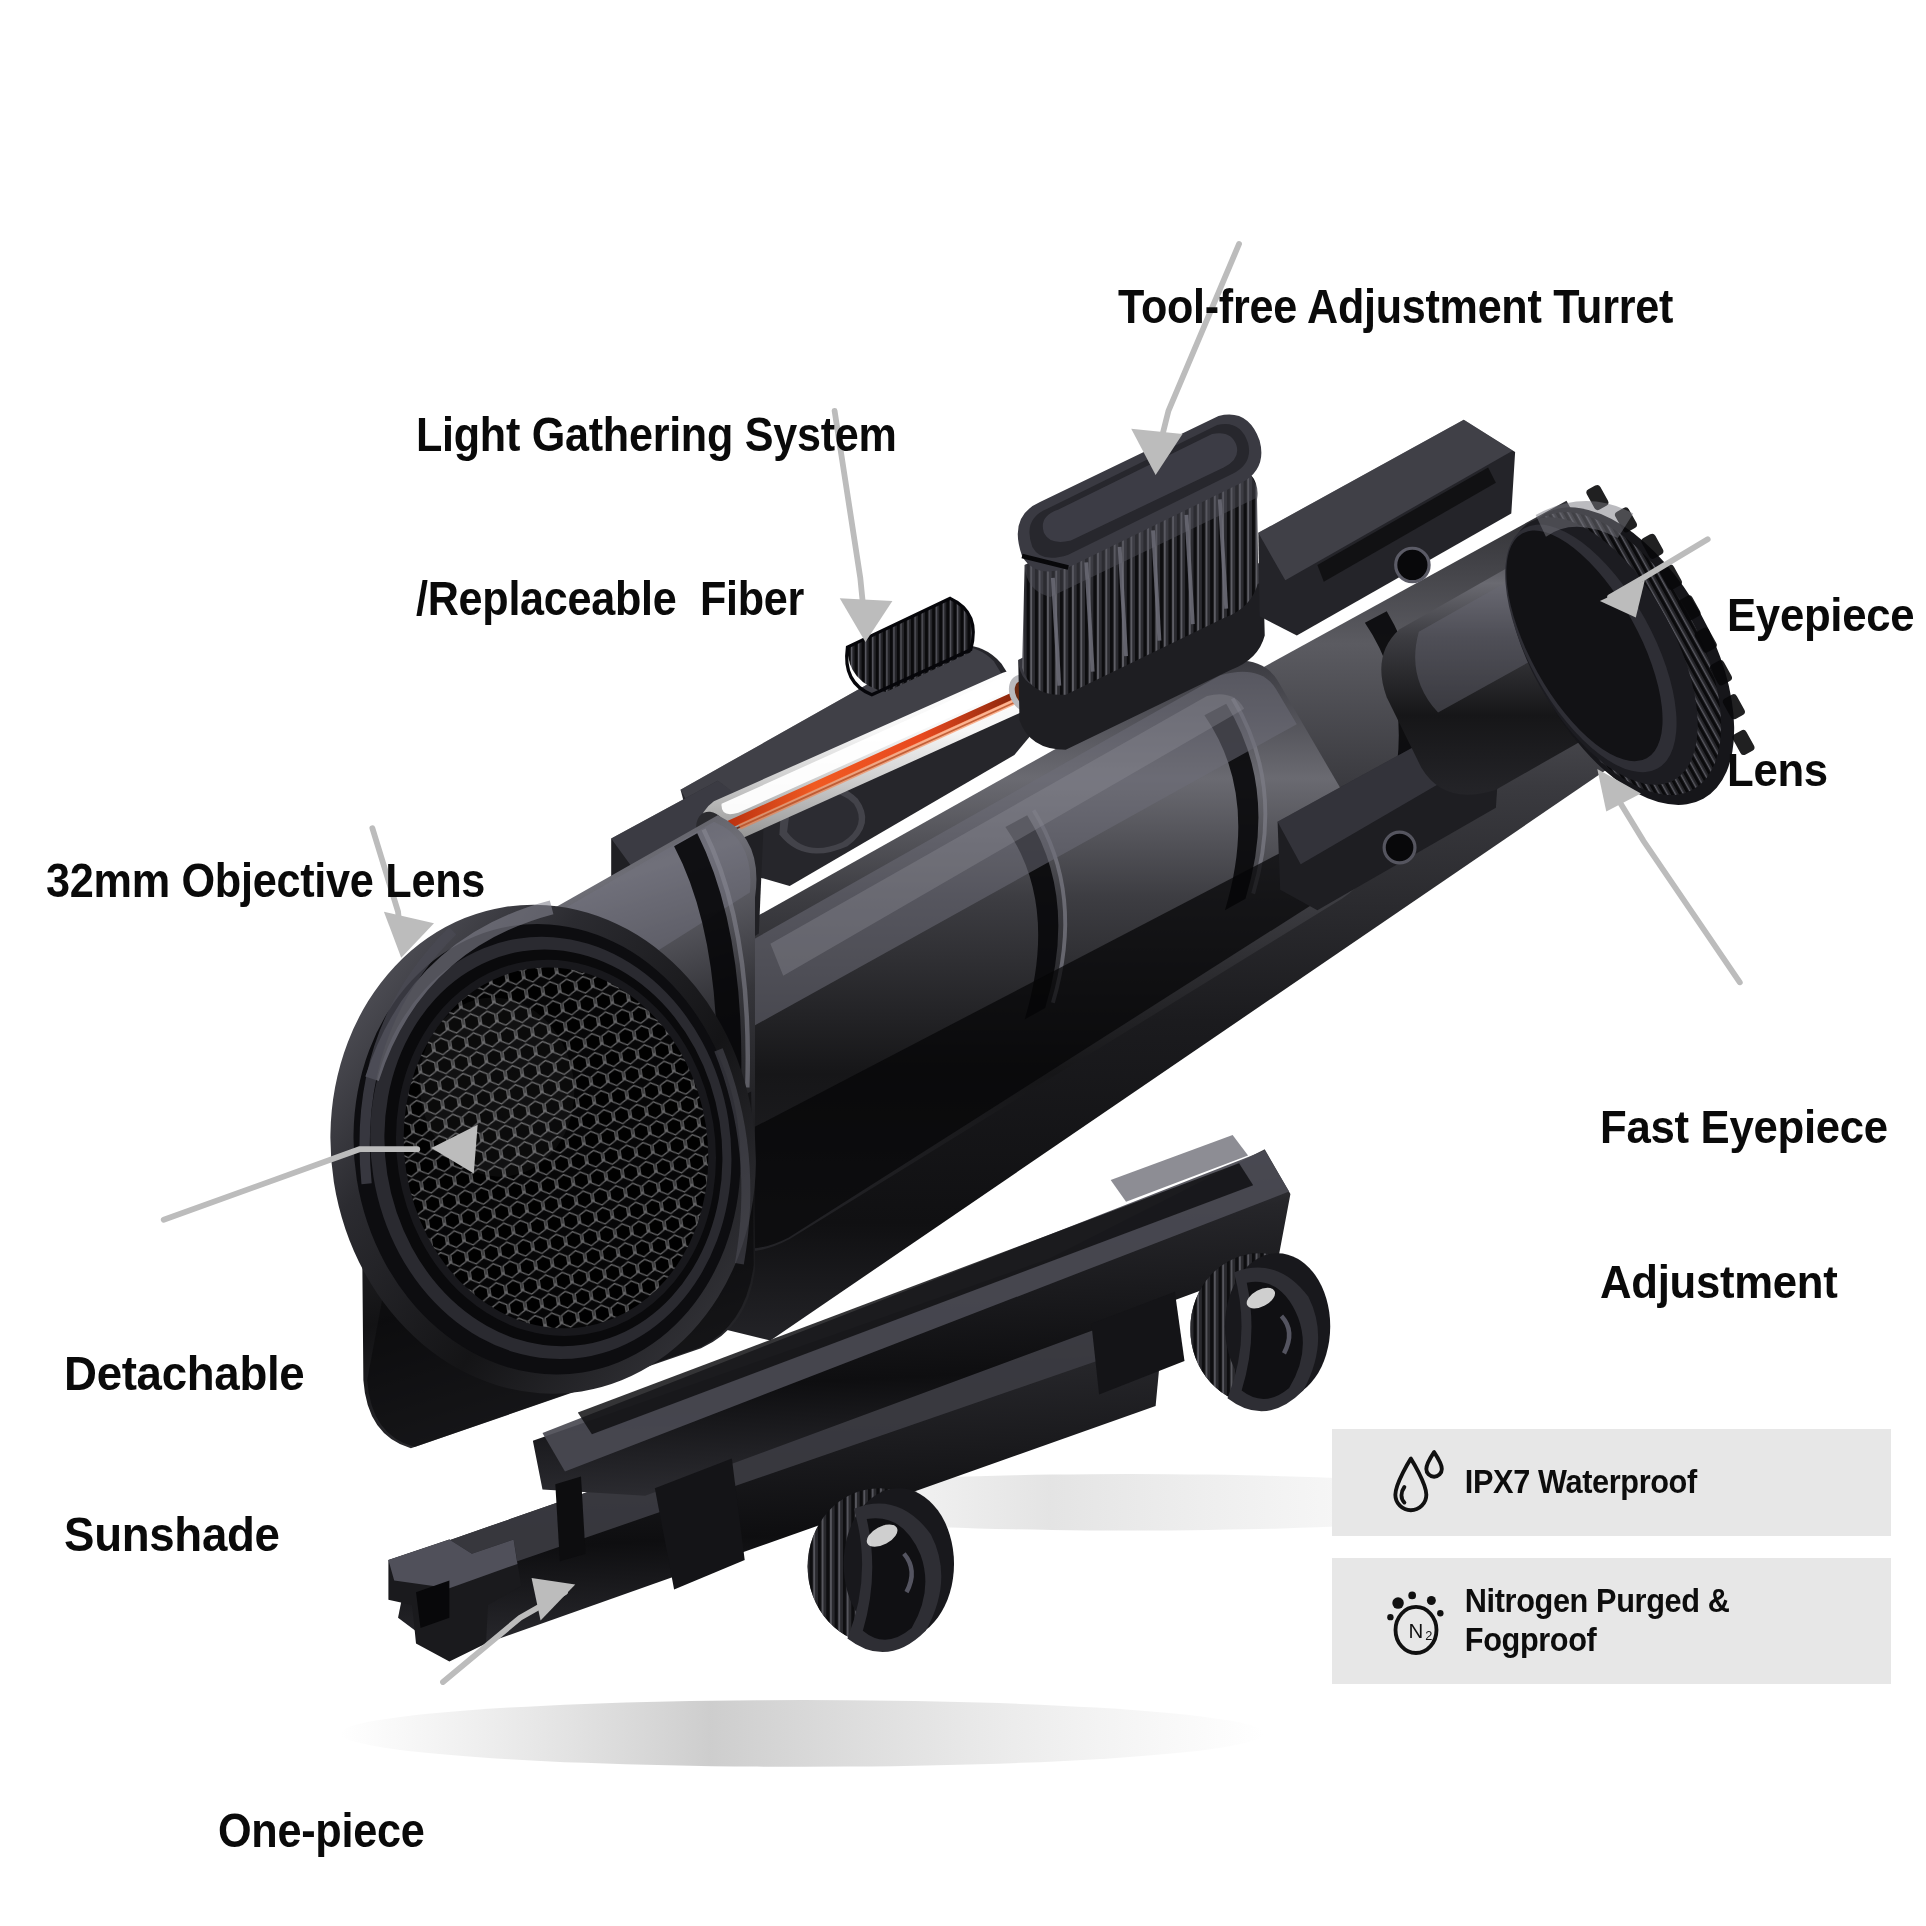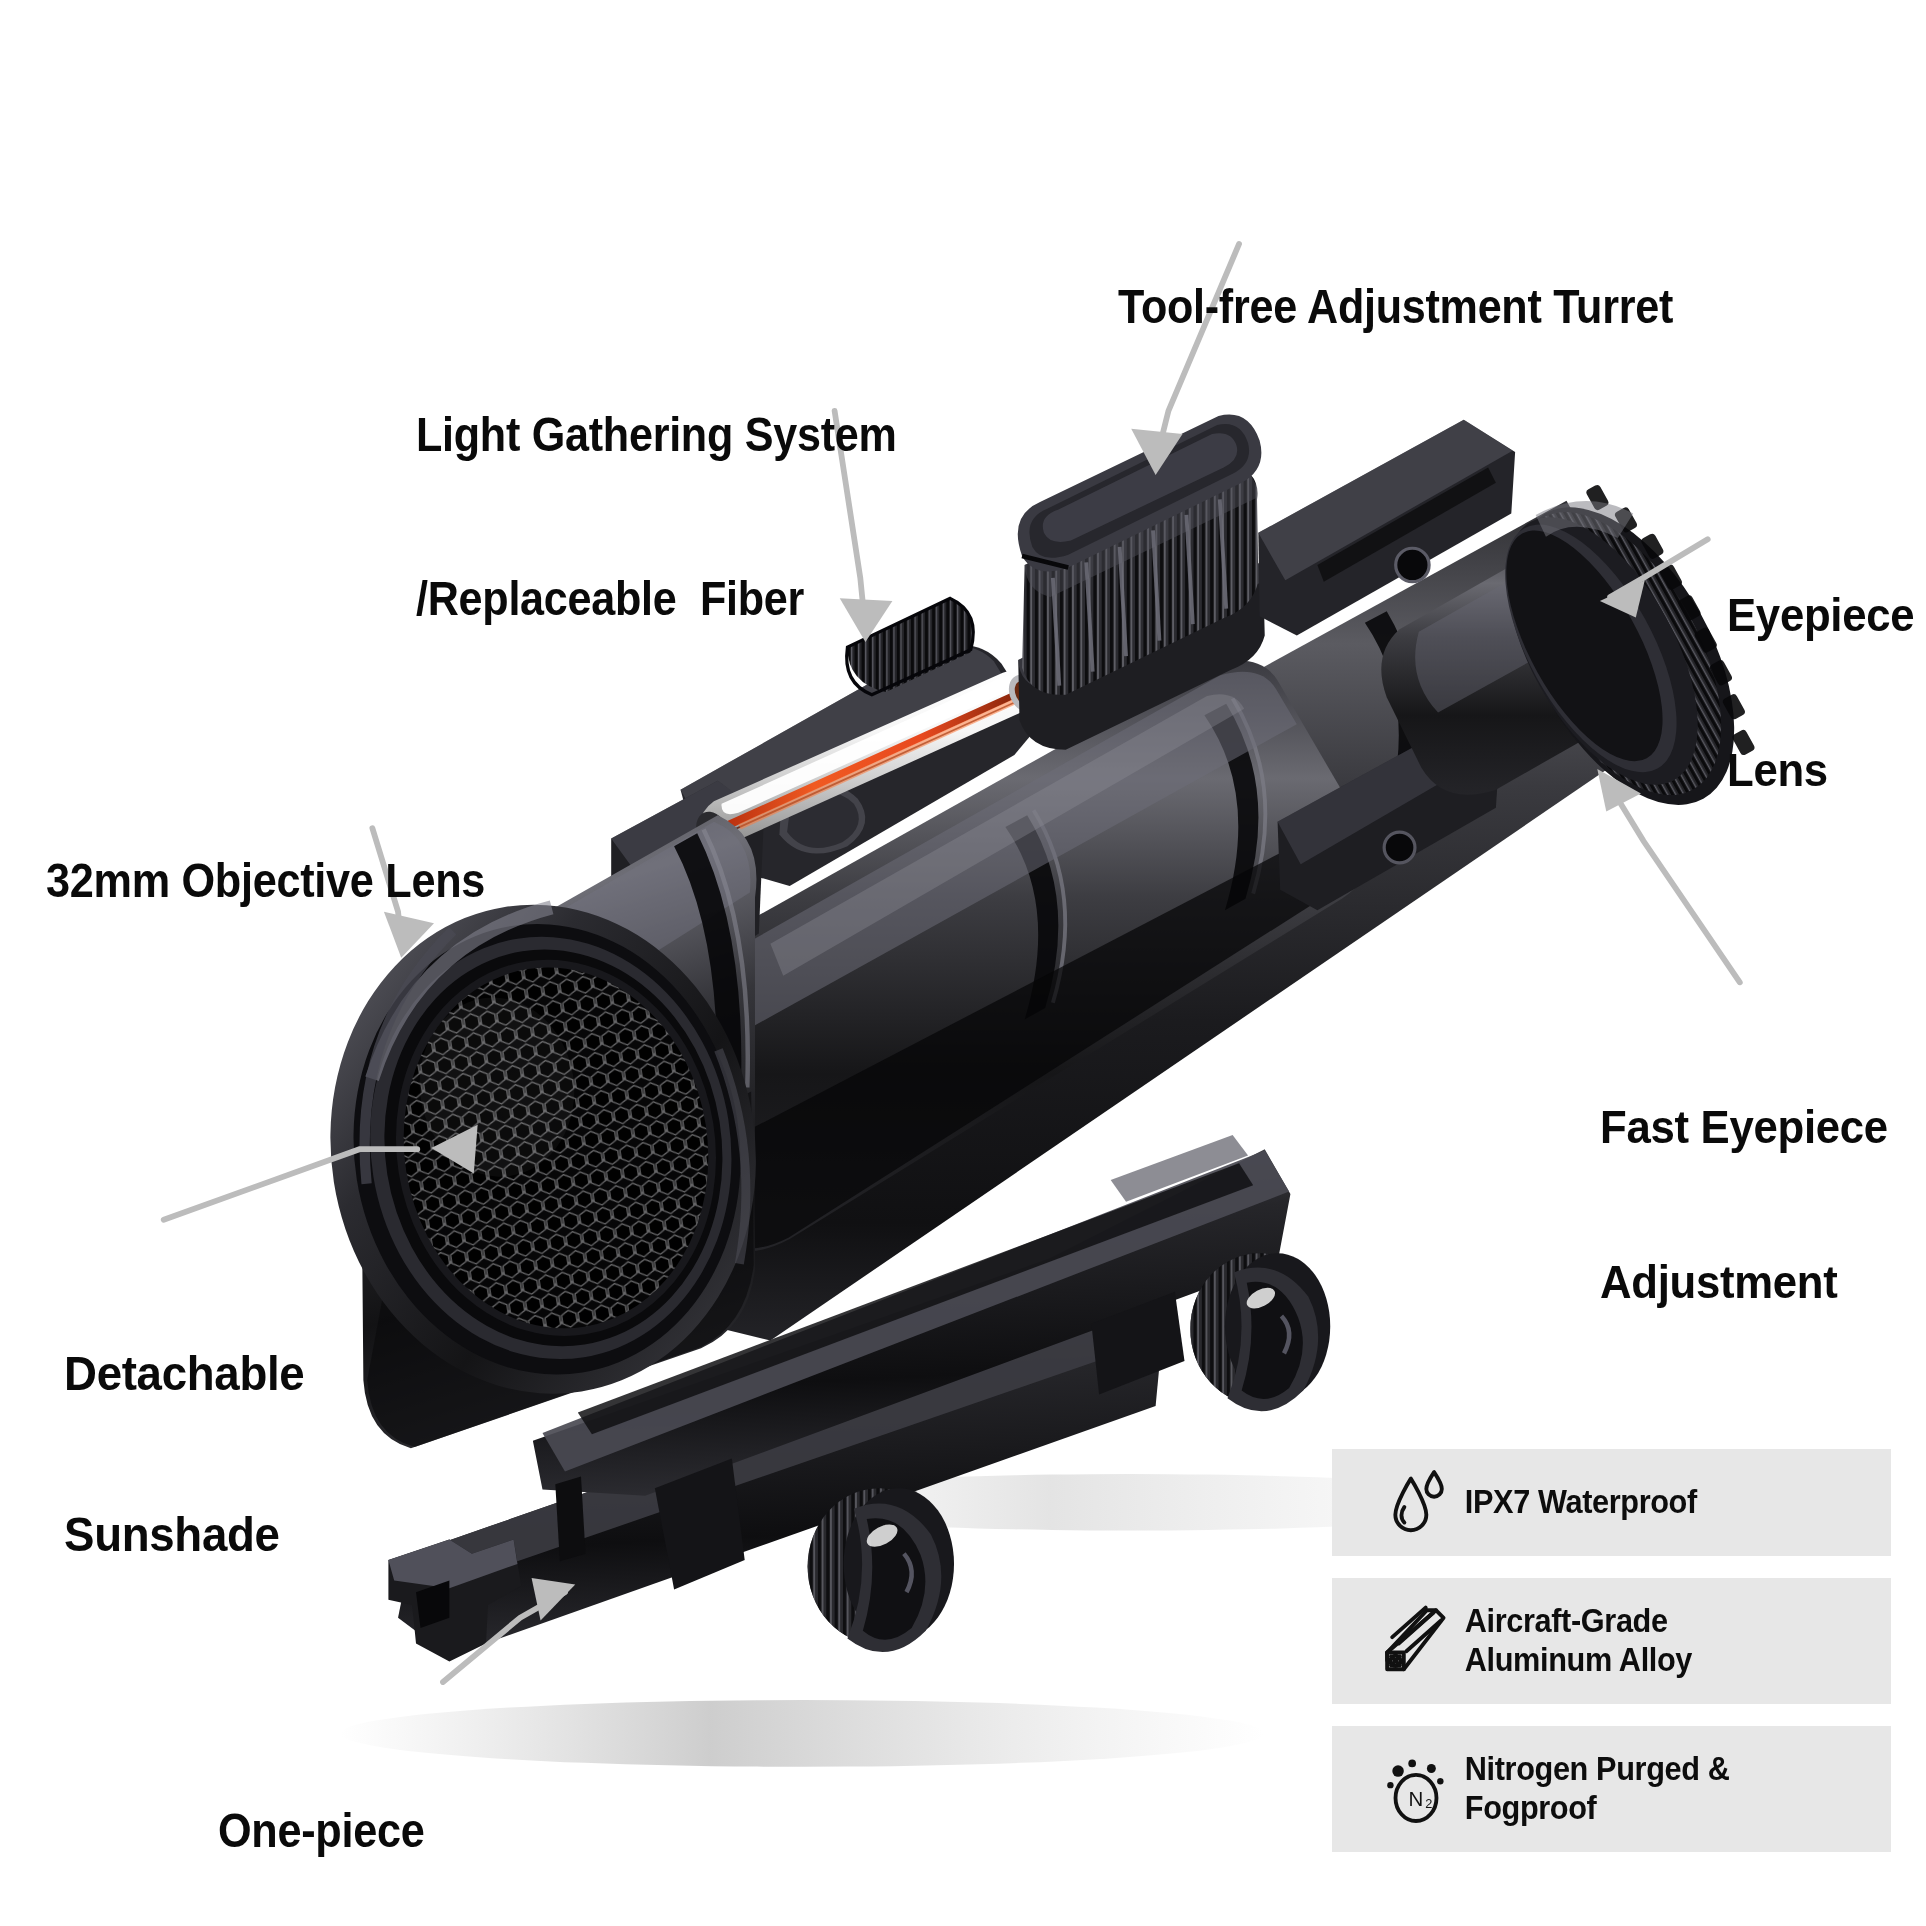--- a/index.html
+++ b/index.html
@@ -13,21 +13,21 @@
          line-height:1.12;letter-spacing:-0.3px;white-space:pre;}
   .label.cond{transform-origin:left top;}
 
   
   .badges{position:absolute;left:1332px;top:1429px;width:559px;}
   .badge{background:#e7e7e7;display:flex;align-items:center;margin-bottom:22px;
          box-sizing:border-box;padding:0 0 0 45px;}
   .badge .bicon{width:77px;flex:0 0 77px;display:flex;align-items:center;justify-content:center;}
   .badge .btext{font-weight:bold;font-size:33px;line-height:1.18;color:#0d0d0d;
                 letter-spacing:-0.4px;padding-left:11.6px;transform:scaleX(.93);transform-origin:left center;white-space:pre-line;}
-  .badge.h1{height:107px;margin-top:20px;}
+  .badge.h1{height:107px;}
   .badge.h2{height:126px;}
 
   
   .scope{position:absolute;left:0;top:0;width:1926px;height:1926px;}
 </style>
 </head>
 <body>
 
 <div class="stage">
 
@@ -371,36 +371,20 @@
         <svg width="62" height="71" viewBox="0 0 96 110">
           <path d="M40 18 C40 18 16 56 16 74 a24 24 0 0 0 48 0 C64 56 40 18 40 18 Z" fill="none" stroke="#111" stroke-width="6" stroke-linejoin="round"></path>
           <path d="M30 62 C24 70 24 80 30 86" fill="none" stroke="#111" stroke-width="6" stroke-linecap="round"></path>
           <path d="M76 8 C76 8 64 26 64 34 a12 12 0 0 0 24 0 C88 26 76 8 76 8 Z" fill="none" stroke="#111" stroke-width="6" stroke-linejoin="round"></path>
         </svg>
       </div>
       <div class="btext">IPX7 Waterproof</div>
     </div>
 
 
-    <div class="badge h2">
-      <div class="bicon">
-        <svg width="68" height="72" viewBox="0 0 106 112">
-          <g fill="none" stroke="#111" stroke-width="6" stroke-linejoin="round" stroke-linecap="round">
-            <path d="M84 8 L96 20 L34 100 L8 100 L8 74 Z"></path>
-            <path d="M70 8 L84 8 M8 86 L8 74 L70 8"></path>
-            <path d="M26 60 L80 12 M38 72 L92 24 M16 50 L68 4"></path>
-            <path d="M8 74 L34 74 L34 100"></path>
-            <circle cx="21" cy="87" r="8"></circle>
-            <path d="M14 80 L28 94 M28 80 L14 94"></path>
-          </g>
-        </svg>
-      </div>
-      <div class="btext">Aircraft-Grade
-Aluminum Alloy</div>
-    </div>
 
     <div class="badge h2">
       <div class="bicon">
         <svg width="64" height="72" viewBox="0 0 100 112">
           <ellipse cx="50" cy="70" rx="32" ry="36" fill="none" stroke="#111" stroke-width="6"></ellipse>
           <text x="50" y="82" font-family="Liberation Sans, sans-serif" font-size="32" text-anchor="middle" fill="#111">N</text>
           <text x="70" y="86" font-family="Liberation Sans, sans-serif" font-size="20" text-anchor="middle" fill="#111">2</text>
           <circle cx="22" cy="28" r="9" fill="#111"></circle>
           <circle cx="44" cy="16" r="6" fill="#111"></circle>
           <circle cx="74" cy="24" r="7" fill="#111"></circle>

